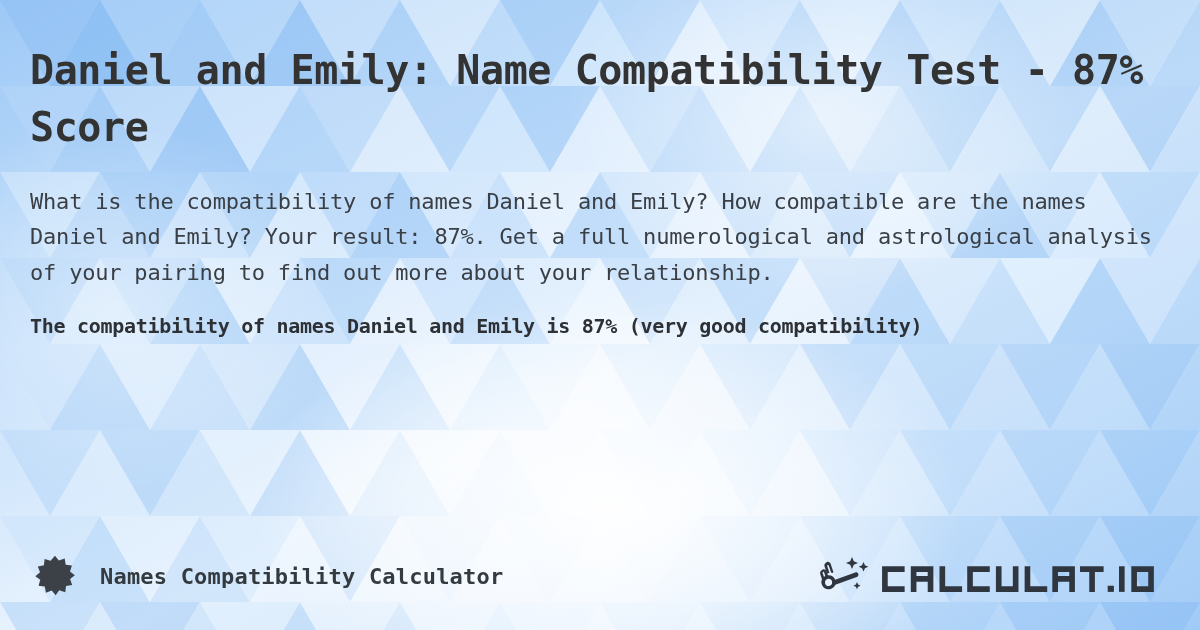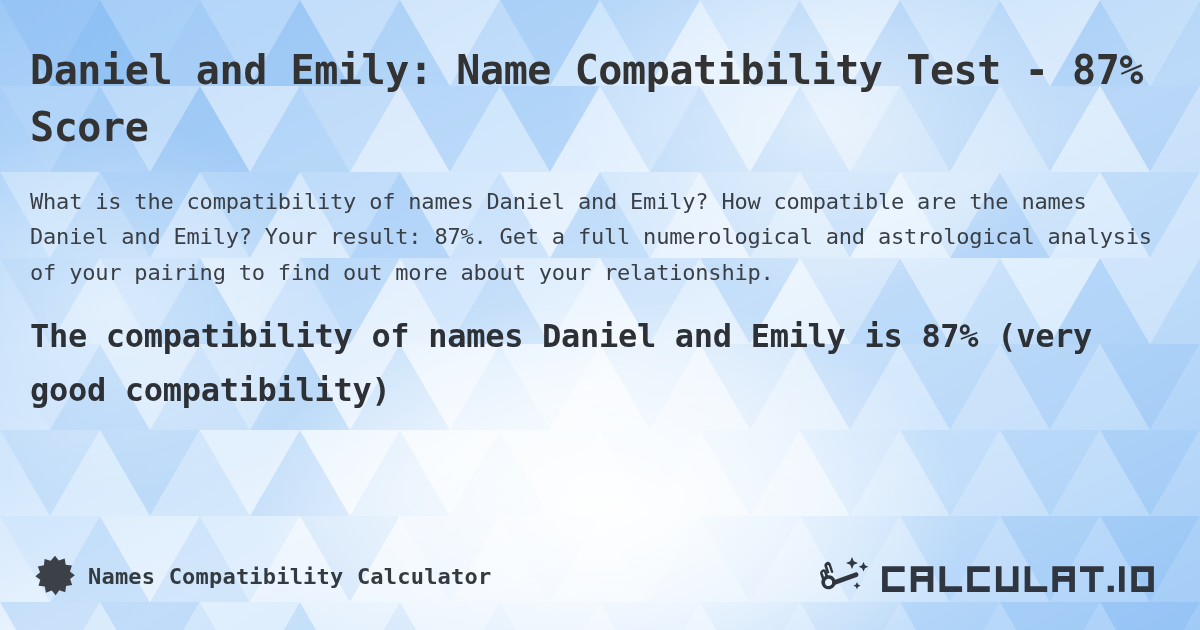--- a/index.html
+++ b/index.html
@@ -70,21 +70,21 @@
     margin: 28px 0 0 0;
     font-size: 22px;
     line-height: 1.62;
     color: #3a3f45;
     max-width: 1140px;
     letter-spacing: -0.2px;
   }
 
   p#verdict {
     margin: 20px 0 0 0;
-    font-size: 32px;
+    font-size: 20px;
     line-height: 1.66;
     font-weight: bold;
     color: #2d3136;
     max-width: 1140px;
     letter-spacing: -0.3px;
   }
 
   
   #footer {
     position: absolute;
@@ -94,21 +94,21 @@
     height: 56px;
     padding: 0 34px;
     box-sizing: border-box;
     display: flex;
     align-items: center;
     justify-content: space-between;
   }
   #brand-left {
     display: flex;
     align-items: center;
-    gap: 12px;
+    gap: 24px;
   }
   #brand-left .label {
     font-size: 22px;
     font-weight: bold;
     color: #333a40;
     letter-spacing: 0.2px;
     white-space: nowrap;
   }
   .burst {
     display: block;

